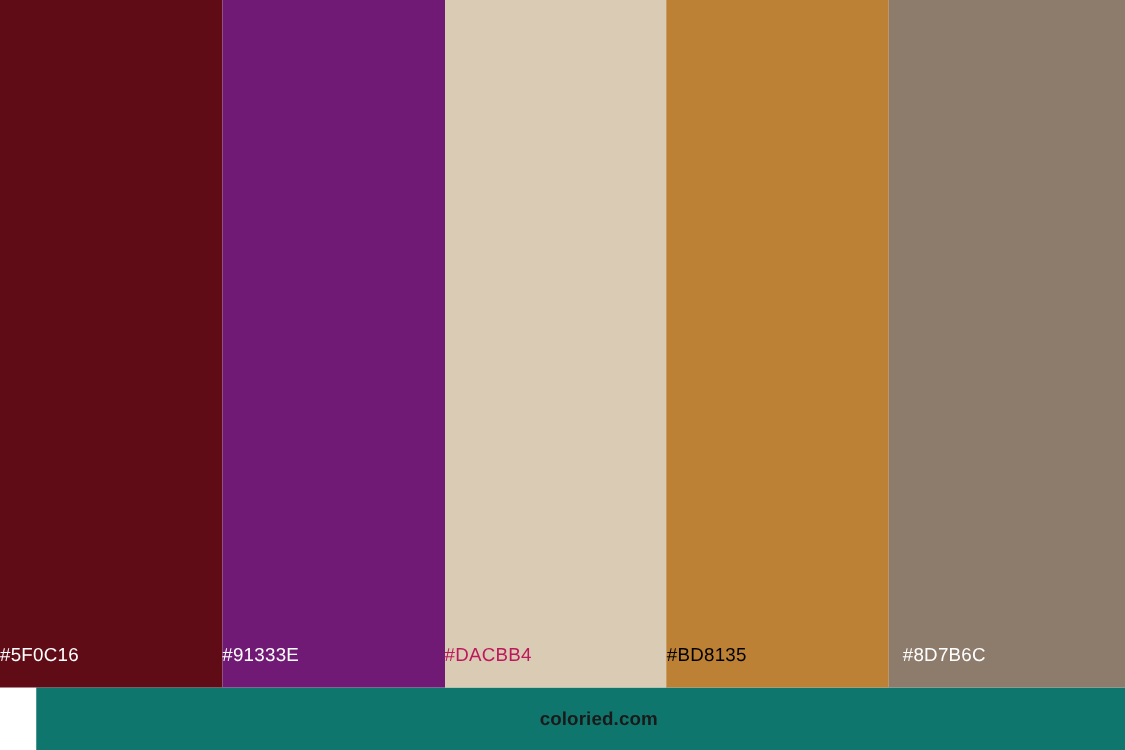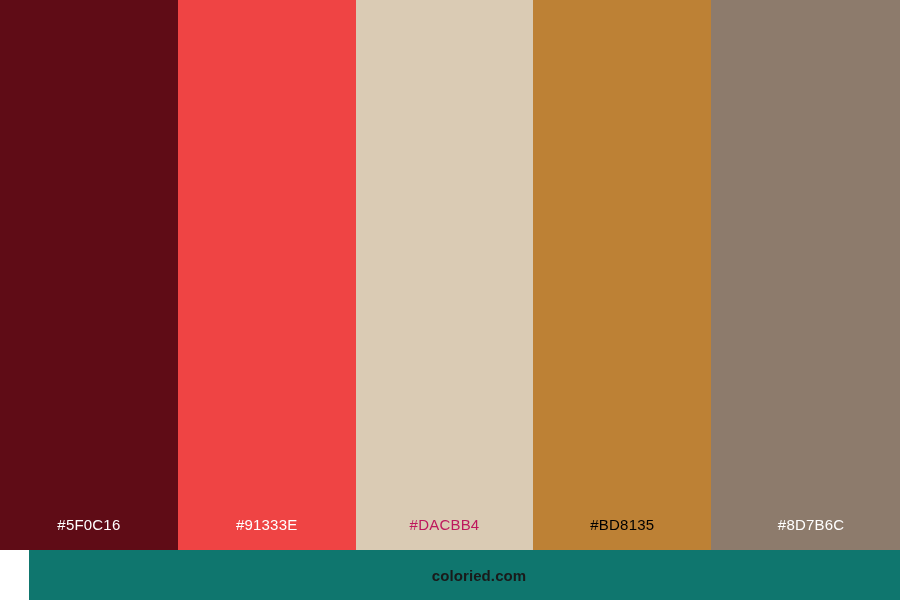--- a/index.html
+++ b/index.html
@@ -30,21 +30,20 @@
     flex: 1 1 0;
     height: 550px;
     position: relative;
     display: flex;
     align-items: flex-end;
     justify-content: center;
   }
   .swatch-label {
     display: block;
     width: 100%;
-    text-align: center;
     font-size: 15px;
     line-height: 1;
     letter-spacing: 0.2px;
     padding-bottom: 18px;
     font-family: "Liberation Sans", "DejaVu Sans", sans-serif;
     user-select: text;
   }
   .footer {
     width: 900px;
     height: 50px;
@@ -67,21 +66,21 @@
 <body style="background-color: rgb(255, 255, 255);">
 
 <div class="palette-page">
 
   <div class="swatch-strip">
 
     <div class="swatch" style="background-color: rgb(95, 12, 22);">
       <span class="swatch-label" style="color: rgb(255, 255, 255);">#5F0C16</span>
     </div>
 
-    <div class="swatch" style="background-color: #ef4444;">
+    <div class="swatch" style="background-color: #701a75;">
       <span class="swatch-label" style="color: rgb(255, 255, 255);">#91333E</span>
     </div>
 
     <div class="swatch" style="background-color: rgb(218, 203, 180);">
       <span class="swatch-label" style="color: #be185d;">#DACBB4</span>
     </div>
 
     <div class="swatch" style="background-color: rgb(189, 129, 53);">
       <span class="swatch-label" style="color: rgb(0, 0, 0);">#BD8135</span>
     </div>

